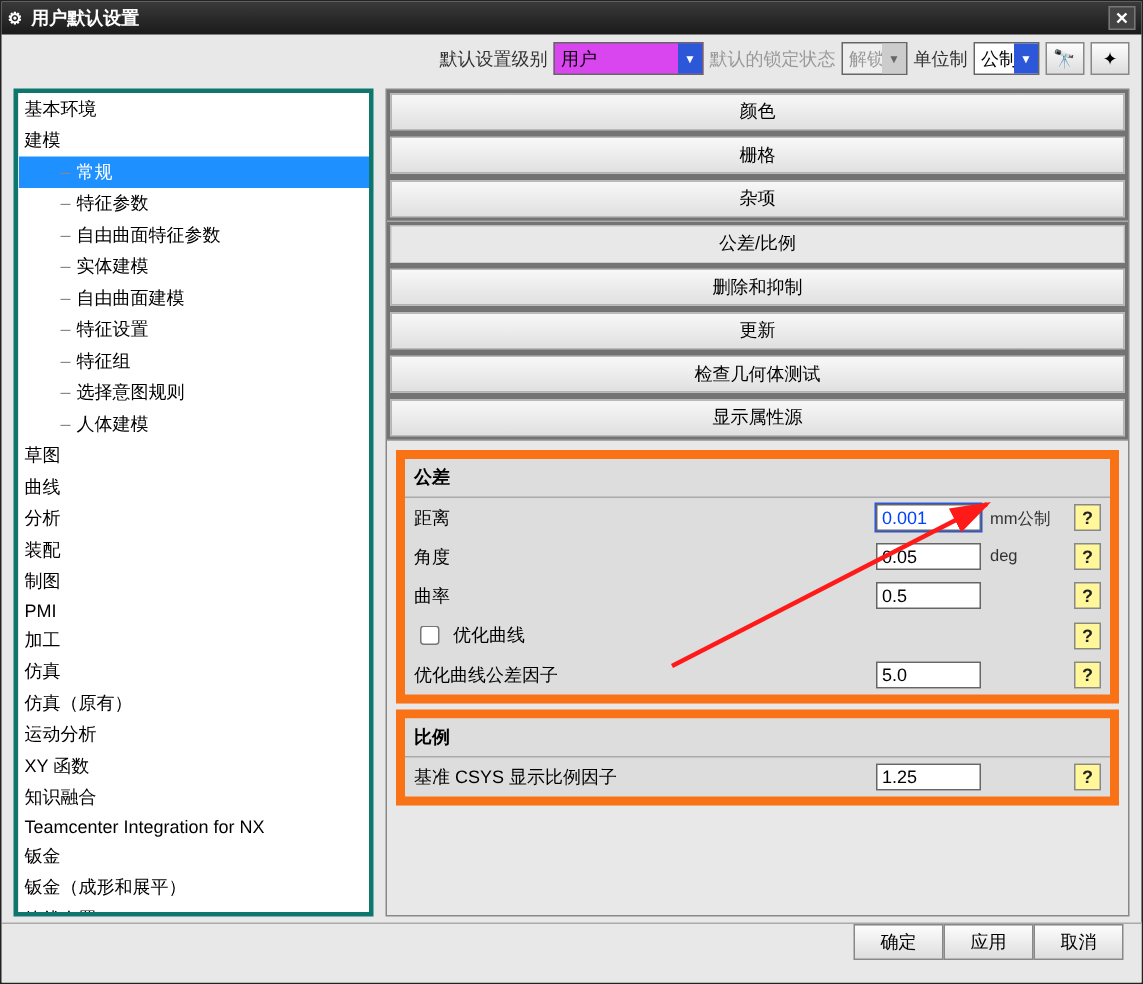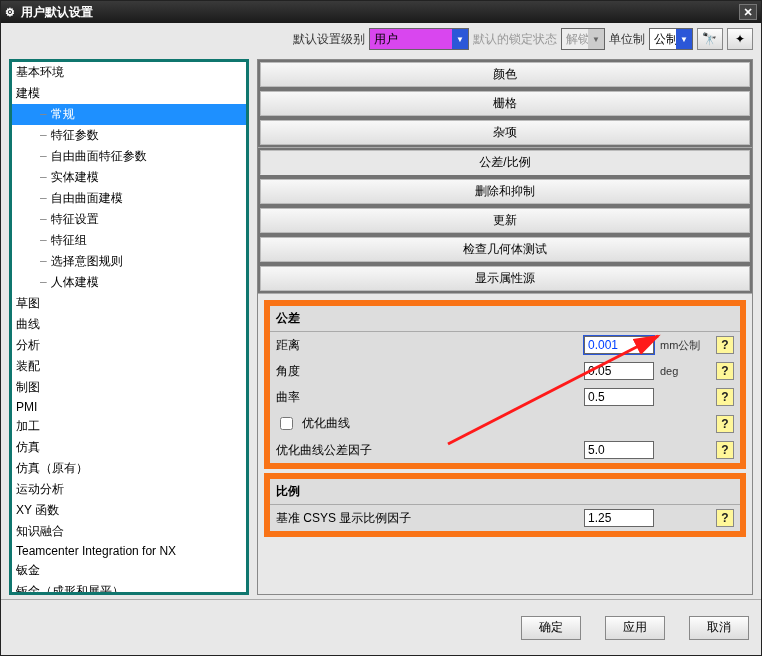--- a/index.html
+++ b/index.html
@@ -150,25 +150,25 @@
     .help {
       width:18px; height:18px;
       border:1px solid #888;
       background:#fff799;
       display:inline-flex; align-items:center; justify-content:center;
       font-weight:bold; font-size:12px;
       color:#222;
       cursor:pointer;
     }
     .footer {
-      height: 56px;
+      height: 40px;
       border-top: 1px solid #aaa;
-      display:flex; justify-content:flex-end; align-items:center;
+      display:flex; justify-content:flex-end; 
       padding: 0 12px;
-      gap:24px;
+      gap:0;
       background:#e8e8e8;
     }
     .btn {
       min-width:60px; height:24px;
       font-size:12px;
       border:1px solid #888;
       background:linear-gradient(#fdfdfd,#ddd);
       cursor:pointer;
     }
     .red-arrow {

